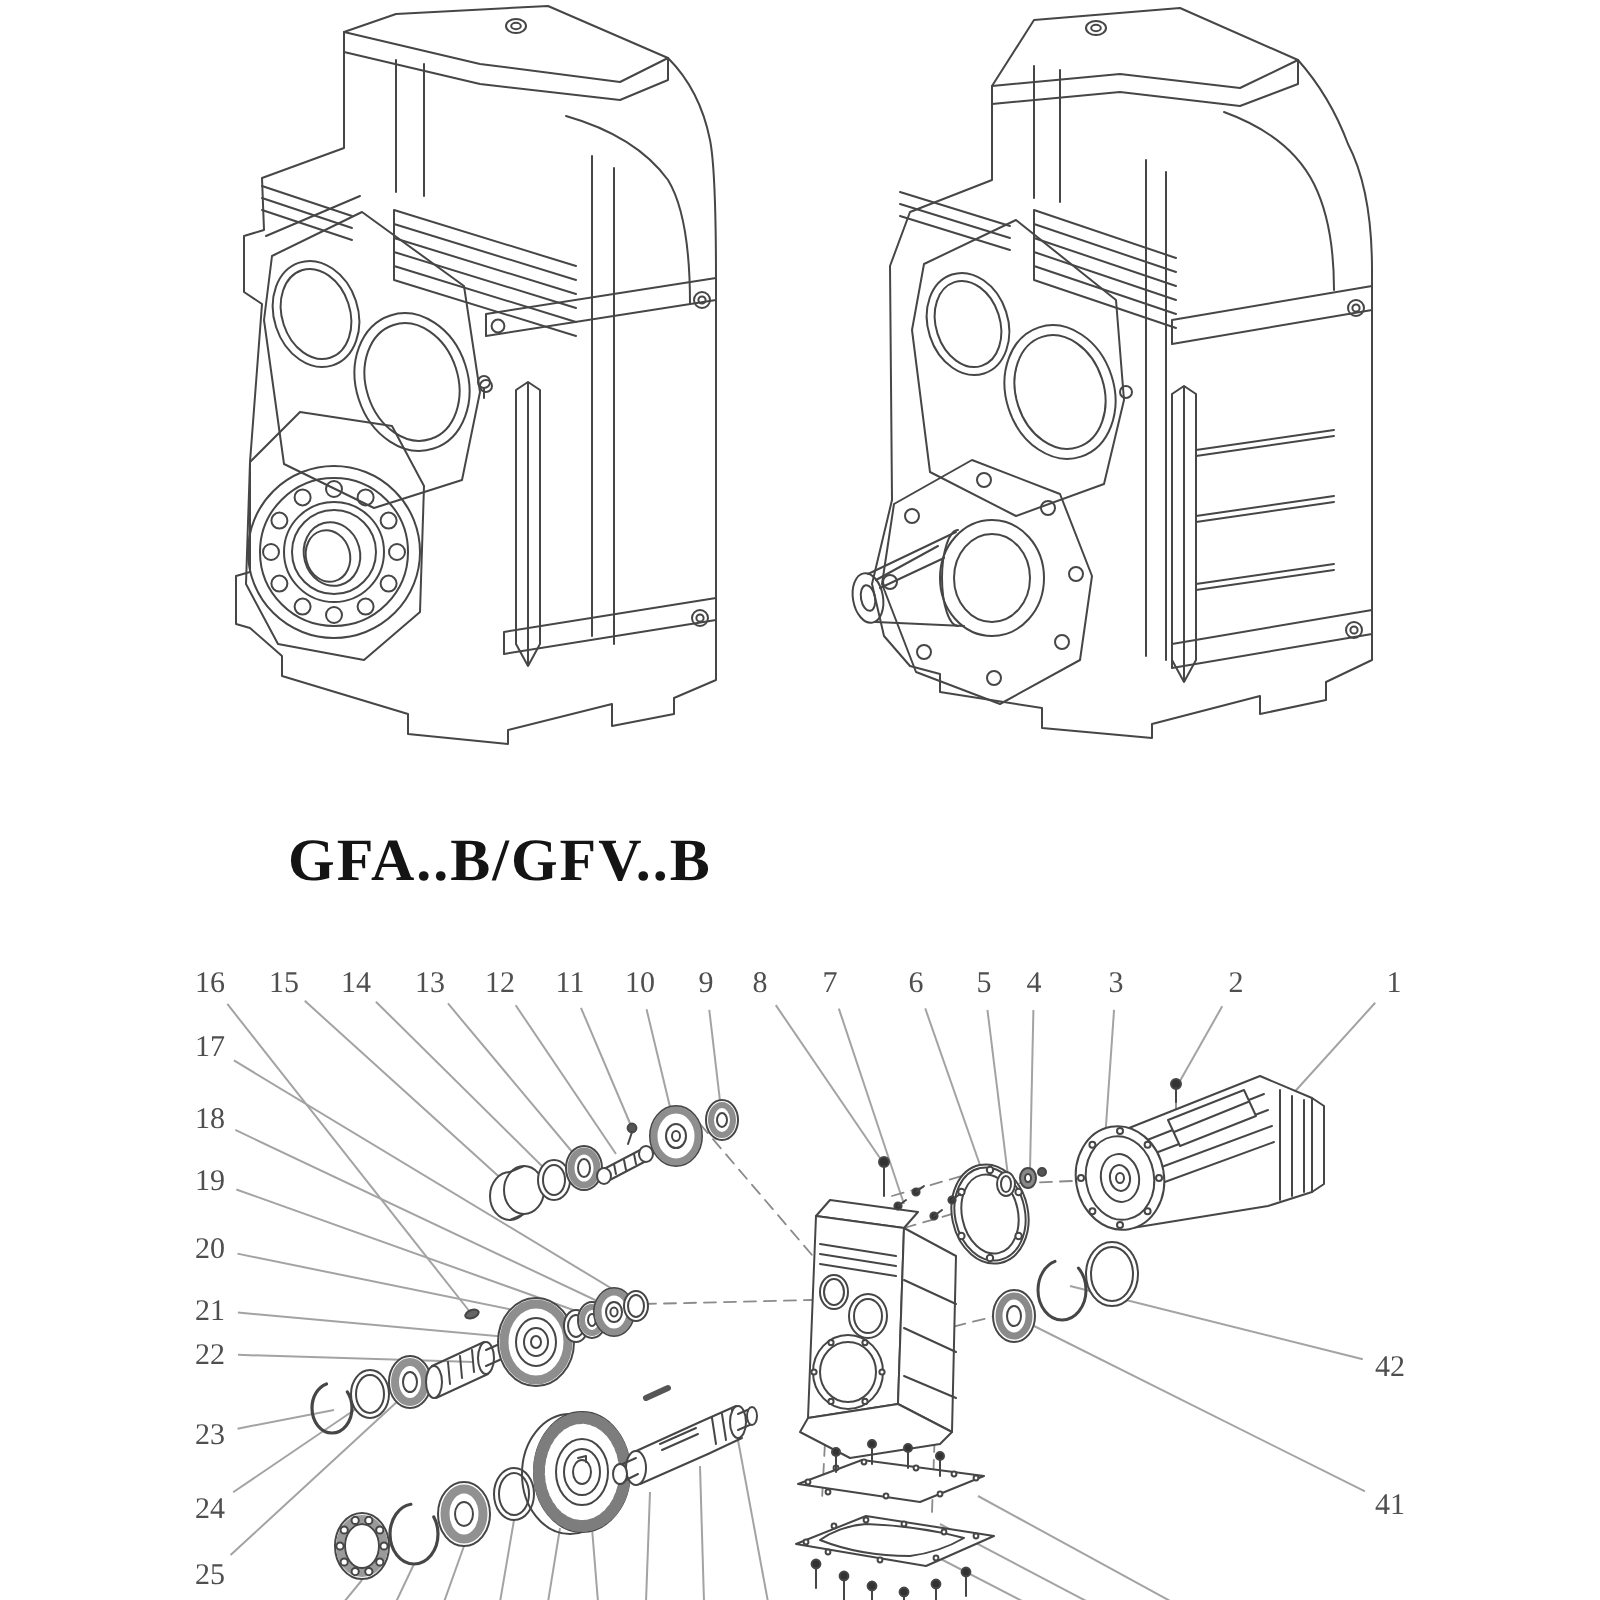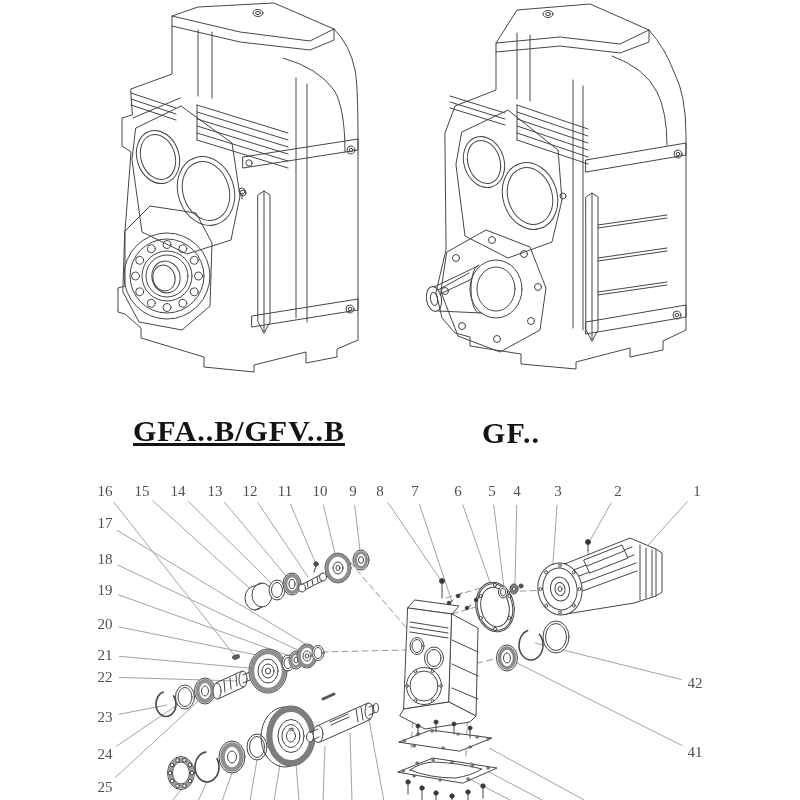--- a/index.html
+++ b/index.html
@@ -1,21 +1,21 @@
 <!DOCTYPE html>
 <html><head>
 <meta charset="utf-8">
 <style>
   html,body{margin:0;padding:0;background:#fdfdfd;}
   .canvas{position:relative;width:800px;height:800px;background:#ffffff;overflow:hidden;
           font-family:"Liberation Serif", serif;}
   .canvas > svg{position:absolute;left:0;top:0;}
   .title{position:absolute;font-weight:bold;font-size:30px;color:#141414;
          letter-spacing:1px;text-align:center;white-space:nowrap;}
-  .title-left{left:119px;top:414px;width:240px;text-decoration:underline;}
+  .title-left{left:130px;top:414px;width:240px;}
   .title-right{left:431px;top:416px;width:160px;}
   .art{stroke:#464646;stroke-width:1;fill:none;stroke-linejoin:round;stroke-linecap:round;}
 </style>
 </head>
 <body>
 
 <div class="canvas">
 
 <svg id="art" width="800" height="800" viewBox="0 0 800 800">
 
@@ -444,15 +444,14 @@
         <text x="105" y="682" text-anchor="middle" font-size="15" fill="#4f4f4f" font-family="&quot;Liberation Serif&quot;, serif">22</text>
         <text x="105" y="722" text-anchor="middle" font-size="15" fill="#4f4f4f" font-family="&quot;Liberation Serif&quot;, serif">23</text>
         <text x="105" y="759" text-anchor="middle" font-size="15" fill="#4f4f4f" font-family="&quot;Liberation Serif&quot;, serif">24</text>
         <text x="105" y="792" text-anchor="middle" font-size="15" fill="#4f4f4f" font-family="&quot;Liberation Serif&quot;, serif">25</text>
         <text x="695" y="688" text-anchor="middle" font-size="15" fill="#4f4f4f" font-family="&quot;Liberation Serif&quot;, serif">42</text>
         <text x="695" y="757" text-anchor="middle" font-size="15" fill="#4f4f4f" font-family="&quot;Liberation Serif&quot;, serif">41</text>
       </g>
 </svg>
 
 <div class="title title-left">GFA..B/GFV..B</div>
-<div class="title title-right">GF..</div>
 
 </div>
 
 </body></html>

